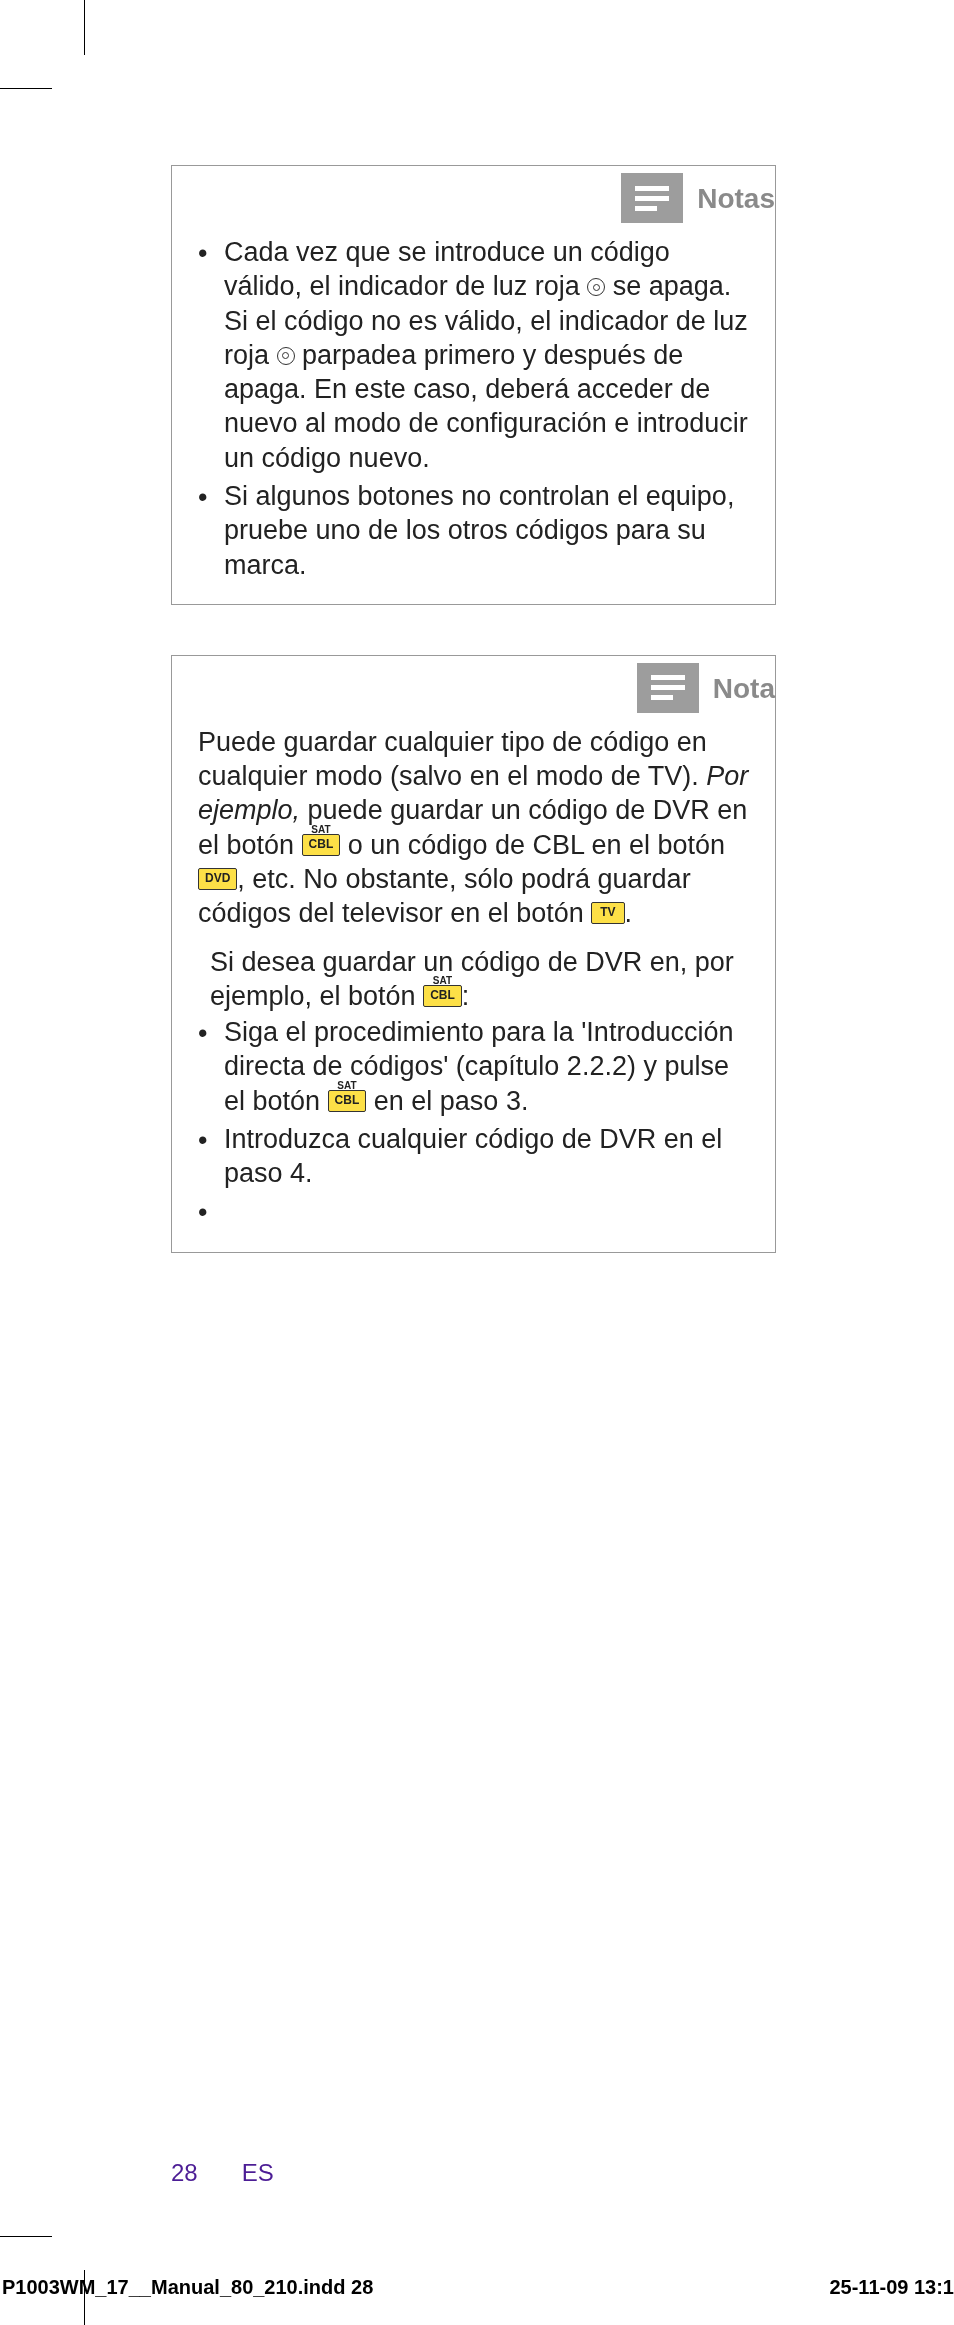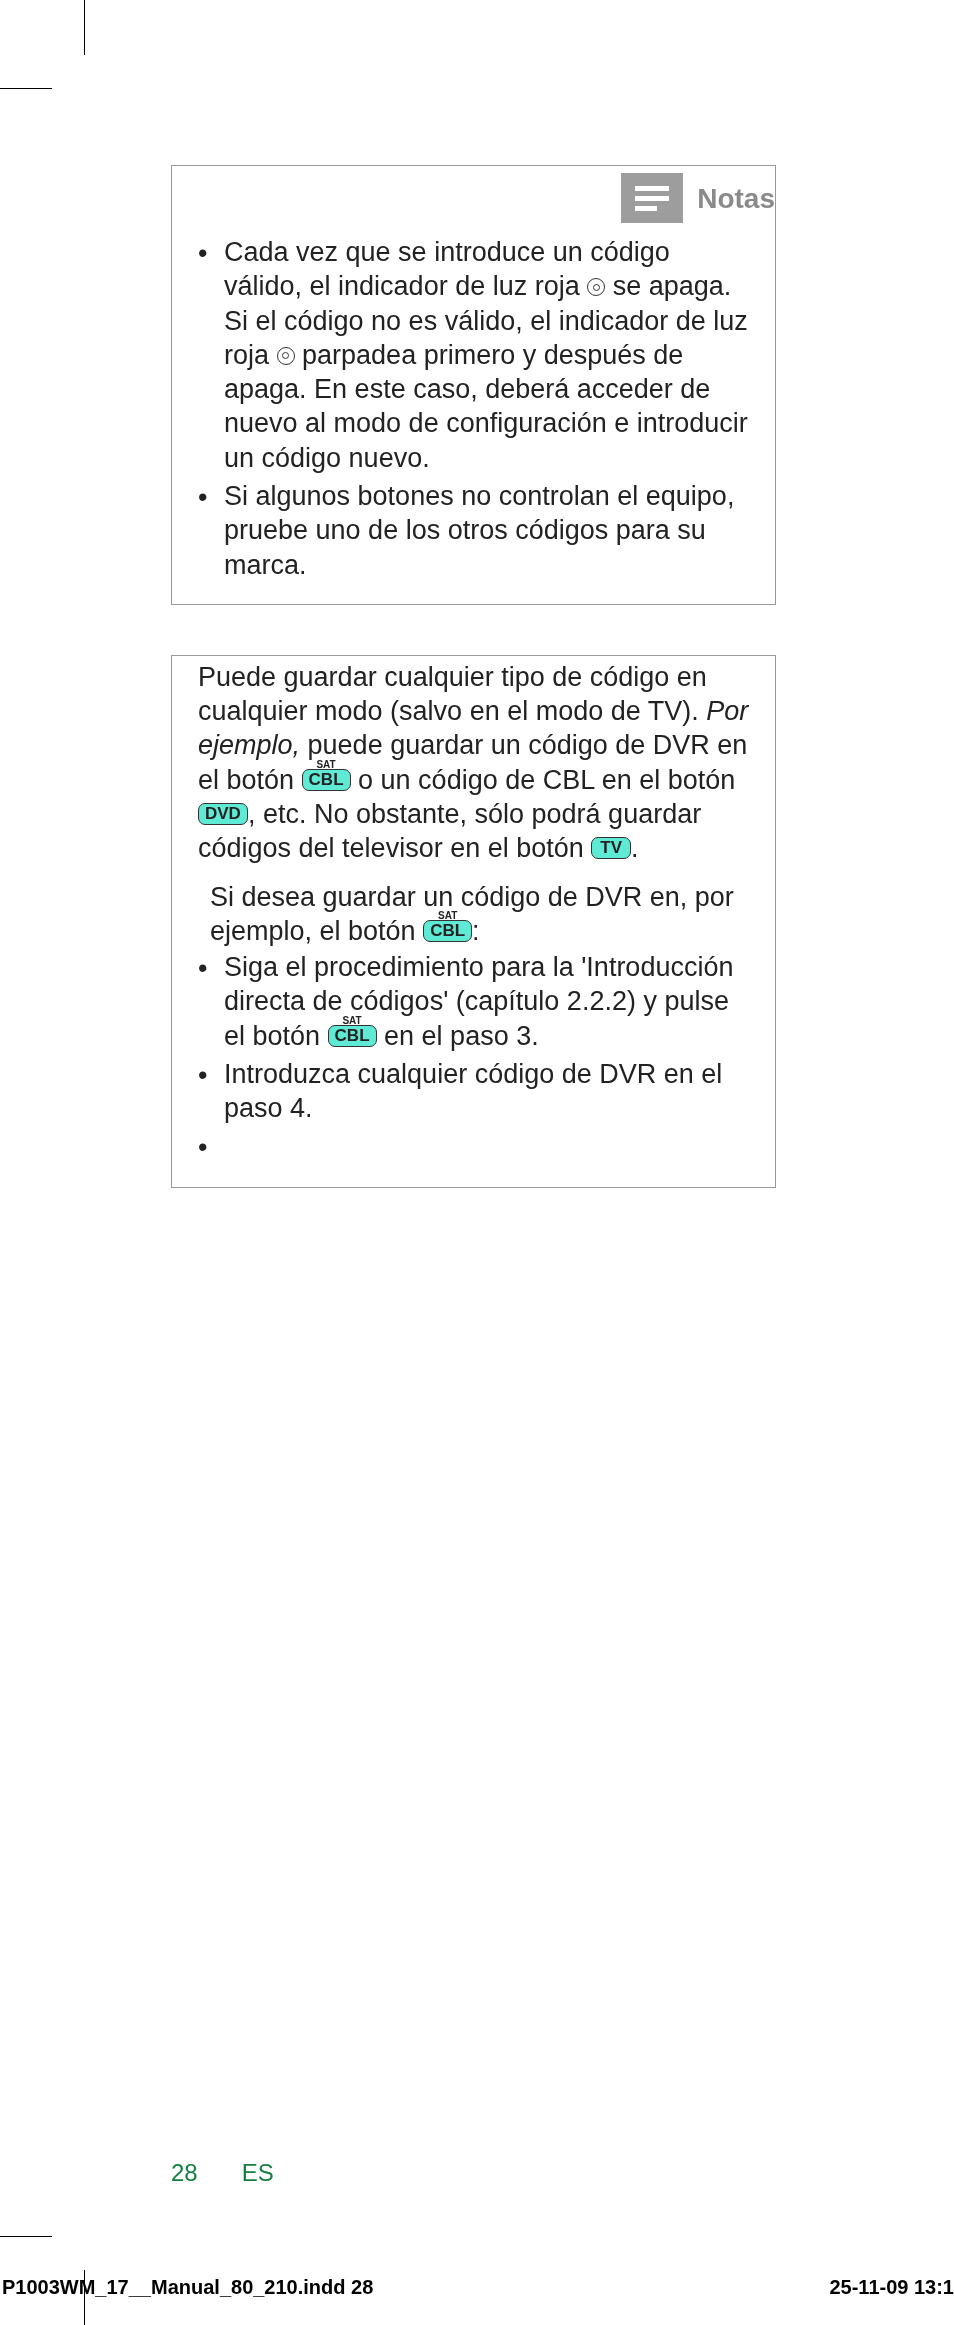--- a/index.html
+++ b/index.html
@@ -77,28 +77,28 @@
   .icon-inline {
     display: inline-flex;
     vertical-align: middle;
     position: relative;
   }
   .btn-pill {
     display: inline-flex;
     align-items: center;
     justify-content: center;
     border: 1.5px solid #333;
-    border-radius: 7px;
+    border-radius: 2px;
     height: 22px;
     padding: 0 6px;
-    font-size: 17px;
+    font-size: 12px;
     font-weight: bold;
     position: relative;
     top: -2px;
-    background: #5eead4;
+    background: #fde047;
   }
   .btn-sat::before {
     content: attr(data-sup);
     position: absolute;
     top: -11px;
     left: 50%;
     transform: translateX(-50%);
     font-size: 10px;
     font-weight: bold;
   }
@@ -115,21 +115,21 @@
     content: "";
     width: 5px; height: 5px;
     border: 1.2px solid #333;
     border-radius: 50%;
   }
   .footer {
     position: absolute;
     bottom: 48px;
     left: 85px;
     font-size: 24px;
-    color: #15803d;
+    color: #4c1d95;
     display: flex;
     gap: 44px;
   }
   .slug {
     position: absolute;
     left: 0; right: 0;
     bottom: 26px;
     display: flex;
     justify-content: space-between;
     font-family: Arial, sans-serif;
@@ -173,20 +173,28 @@
           </li>
           <li>
             <span class="bullet">•</span>
             <span>Si algunos botones no controlan el equipo, pruebe uno de los otros códigos para su marca.</span>
           </li>
         </ul>
       </div>
     </div>
 
     <div class="note-box">
+      <div class="note-header">
+        <div class="note-icon">
+          <div class="bar b1"></div>
+            <div class="bar b2"></div>
+            <div class="bar b3"></div>
+        </div>
+        <div class="note-title">Nota</div>
+      </div>
       <div class="note-body">
         <p>
           <span>Puede guardar cualquier tipo de código en cualquier modo (salvo en el modo de TV). </span><span class="italic">Por ejemplo,</span><span> puede guardar un código de DVR en el botón </span>
           <span class="icon-inline btn-pill btn-sat" data-sup="SAT">CBL</span>
           <span> o un código de CBL en el botón </span>
           <span class="icon-inline btn-pill">DVD</span><span>, etc. No obstante, sólo podrá guardar códigos del televisor en el botón </span>
           <span class="icon-inline btn-pill" style="padding:0 8px;">TV</span><span>.</span>
         </p>
         <p class="para2">
           <span>Si desea guardar un código de DVR en, por ejemplo, el botón </span>

